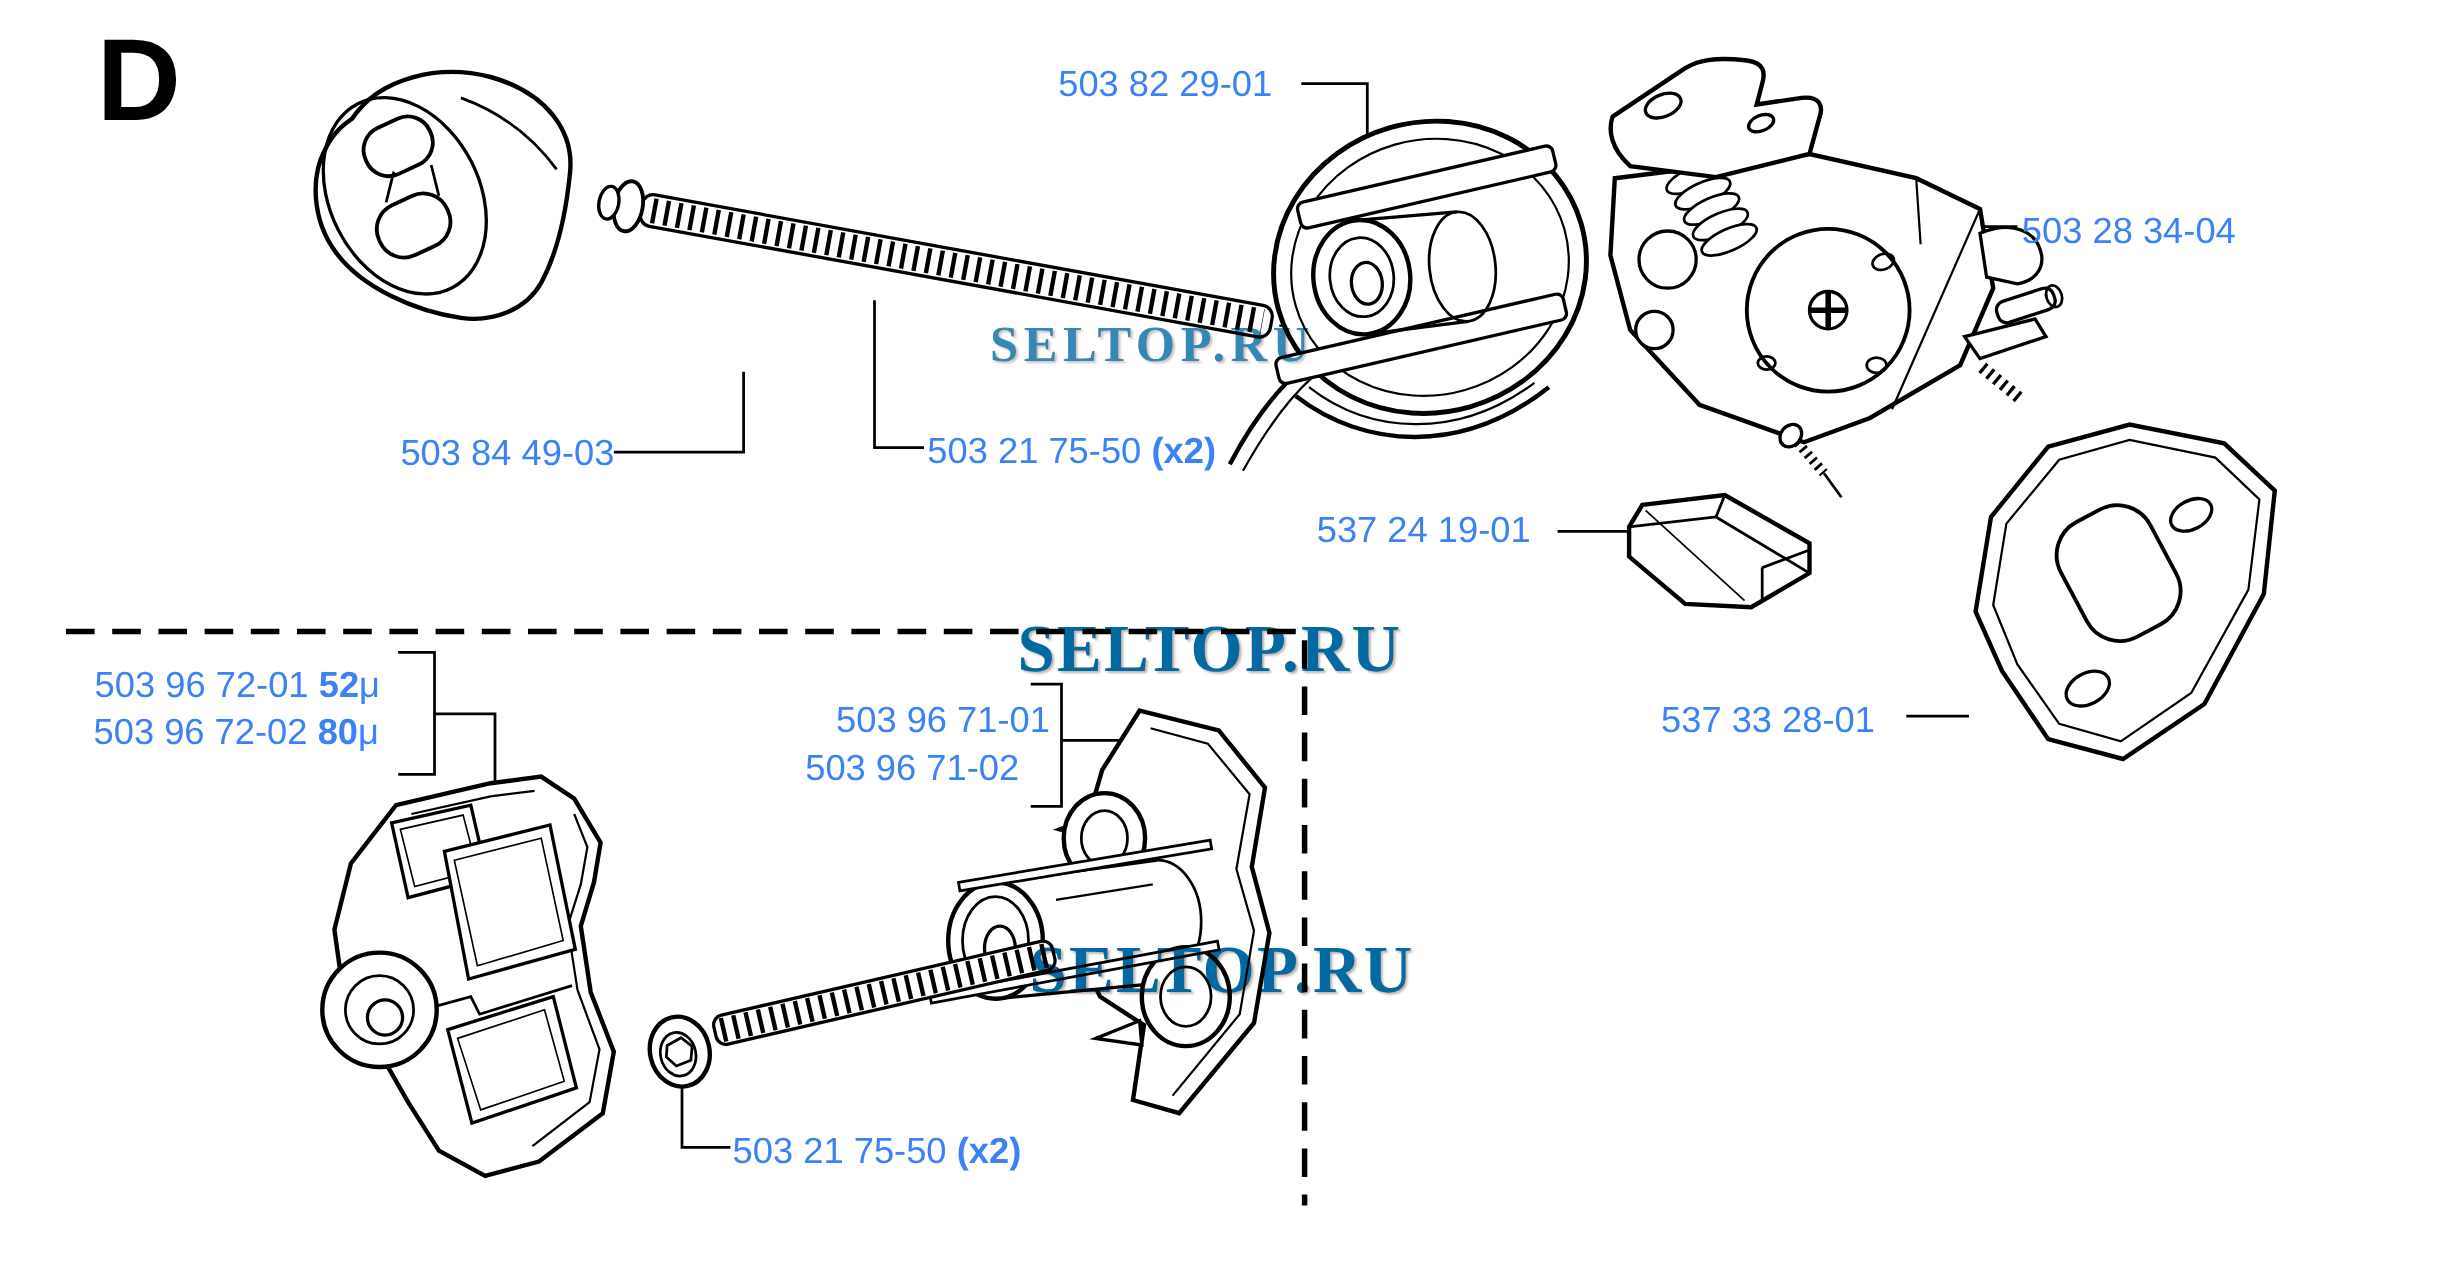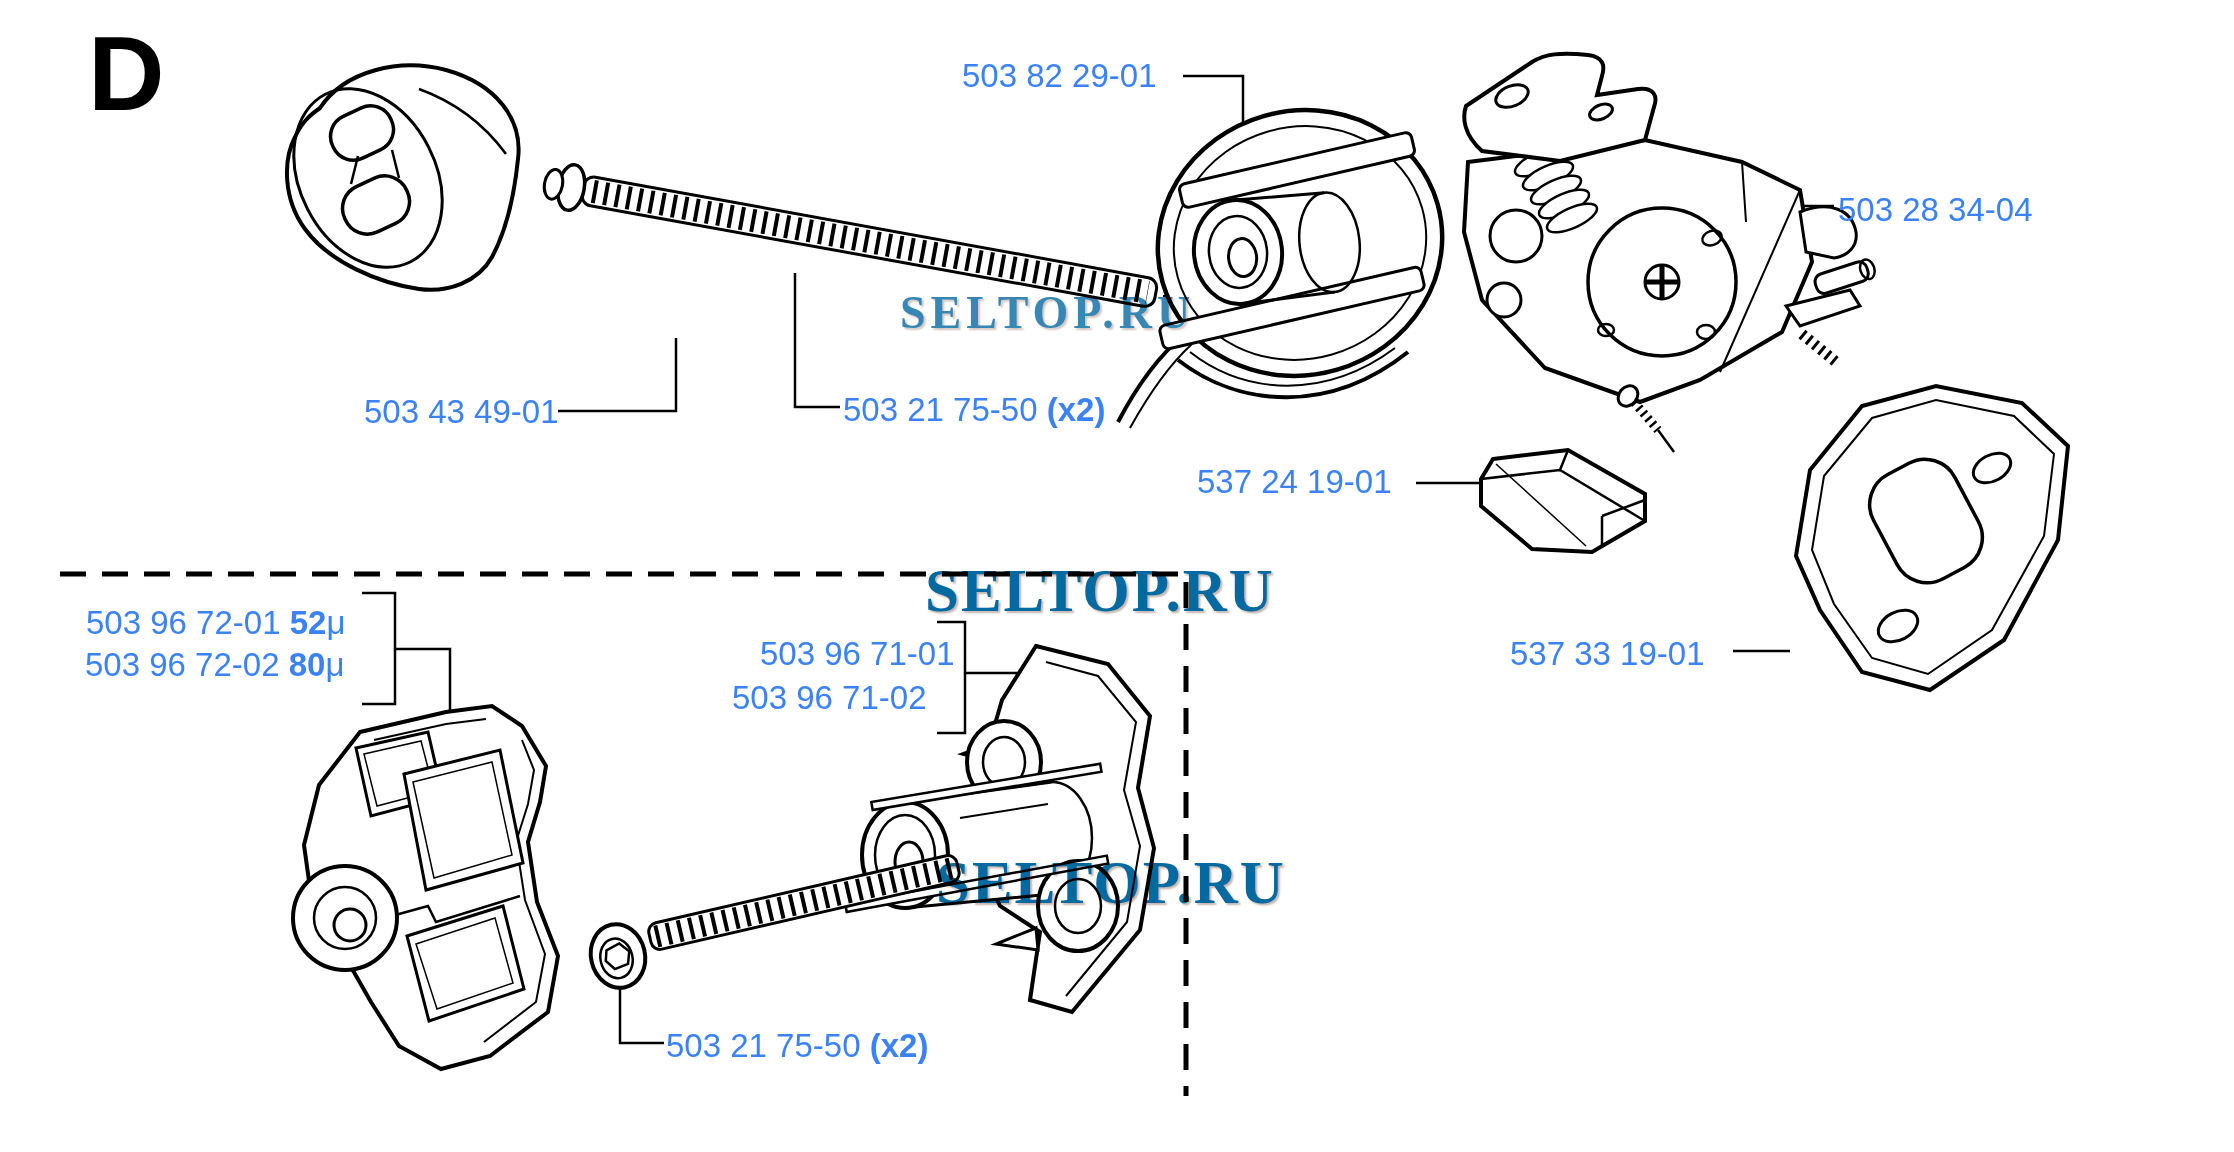--- a/index.html
+++ b/index.html
@@ -205,33 +205,33 @@
 
   <div class="label" style="left:962px;top:56px;">
     <span>503 82 29-01</span>
   </div>
 
   <div class="label" style="left:1838px;top:190px;">
     <span>503 28 34-04</span>
   </div>
 
   <div class="label" style="left:364px;top:392px;">
-    <span>503 43 49-01</span>
+    <span>503 84 49-03</span>
   </div>
 
   <div class="label" style="left:843px;top:390px;">
     <span>503 21 75-50</span><span class="qty">(x2)</span>
   </div>
 
   <div class="label" style="left:1197px;top:462px;">
     <span>537 24 19-01</span>
   </div>
 
   <div class="label" style="left:1510px;top:634px;">
-    <span>537 33 19-01</span>
+    <span>537 33 28-01</span>
   </div>
 
   <div class="label" style="left:86px;top:603px;">
     <span>503 96 72-01</span><span class="sizeval">52</span><span>μ</span>
   </div>
   <div class="label" style="left:85px;top:645px;">
     <span>503 96 72-02</span><span class="sizeval">80</span><span>μ</span>
   </div>
 
   <div class="label" style="left:732px;top:634px;margin-left:28px;">

